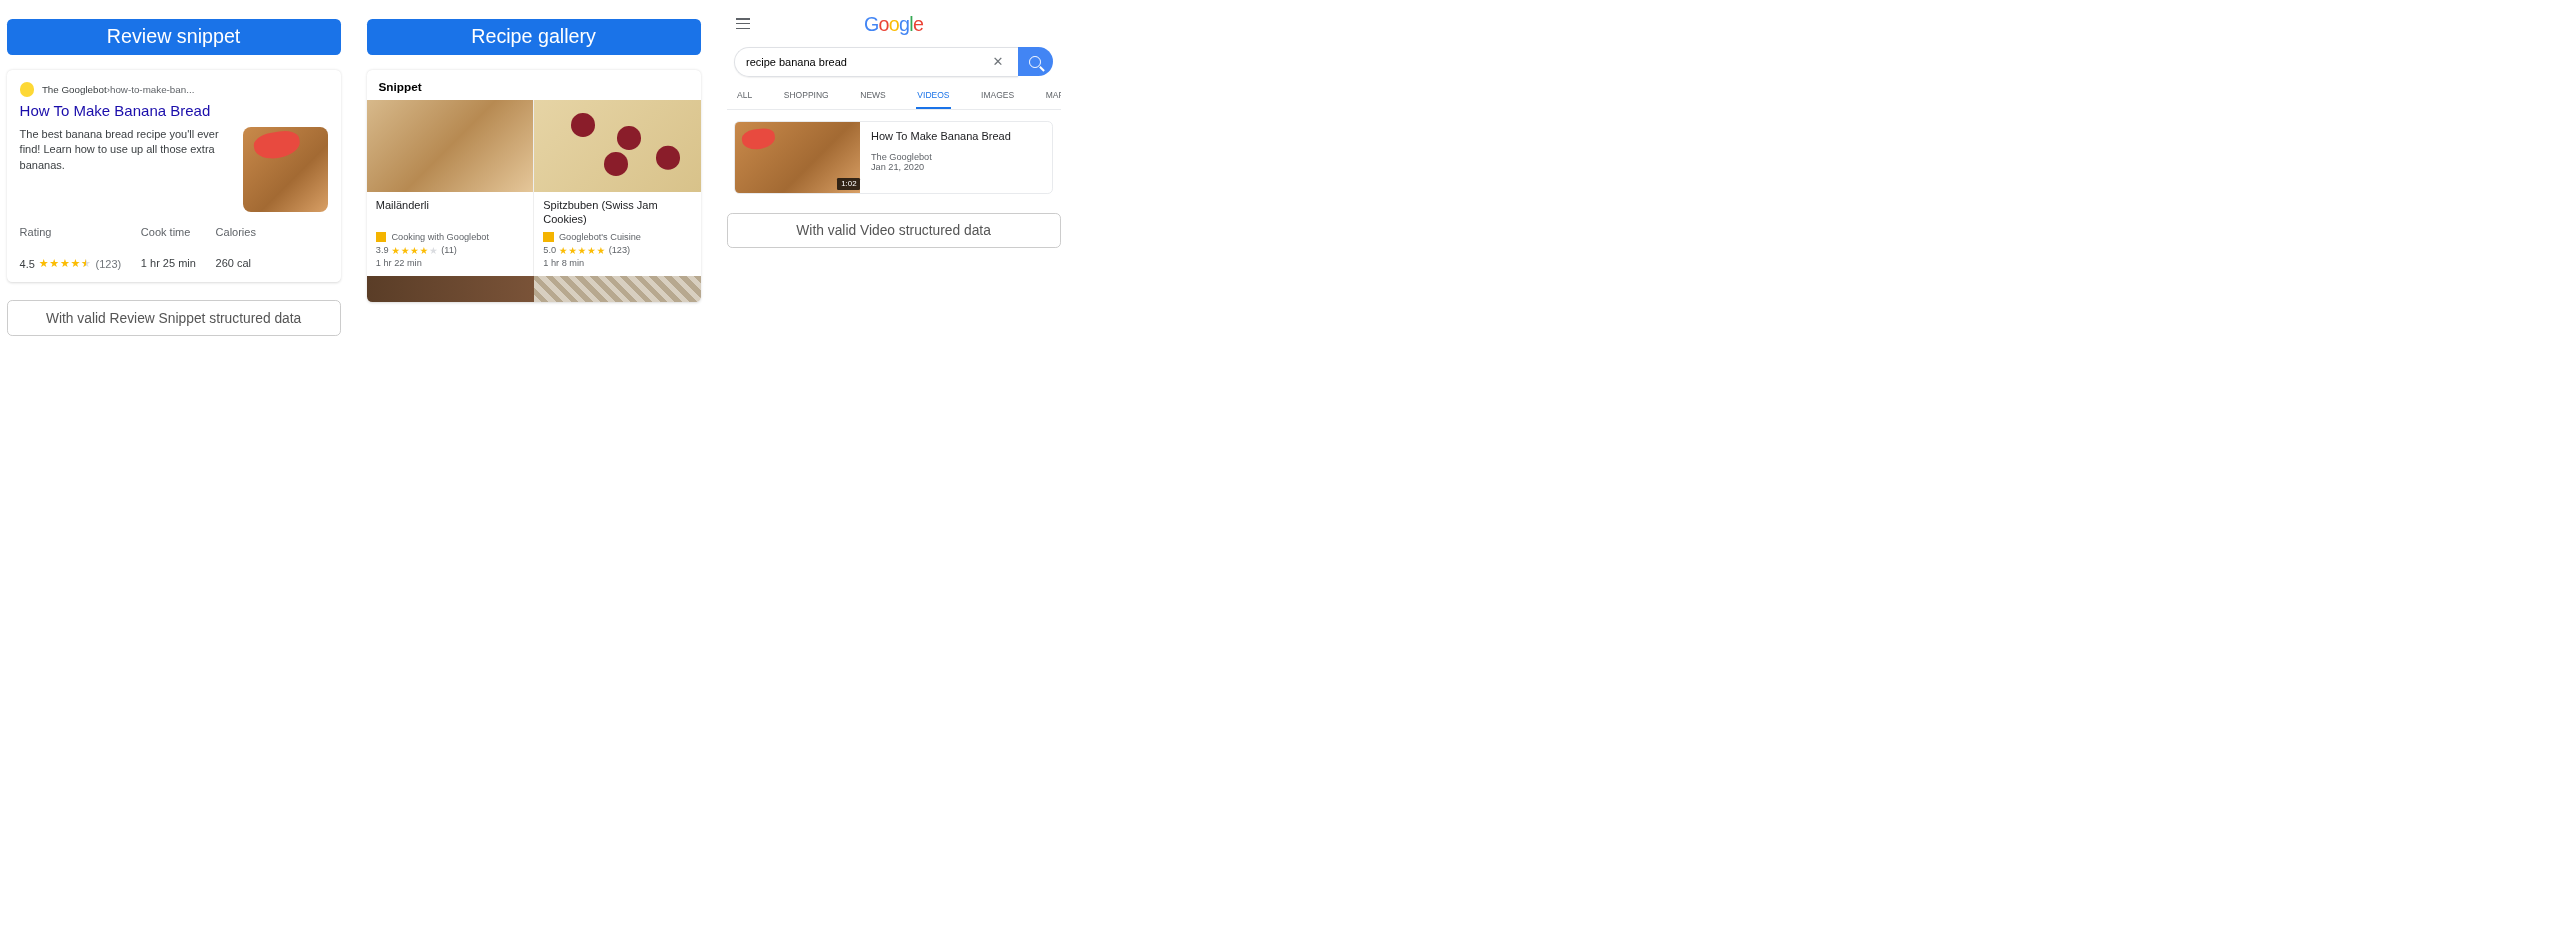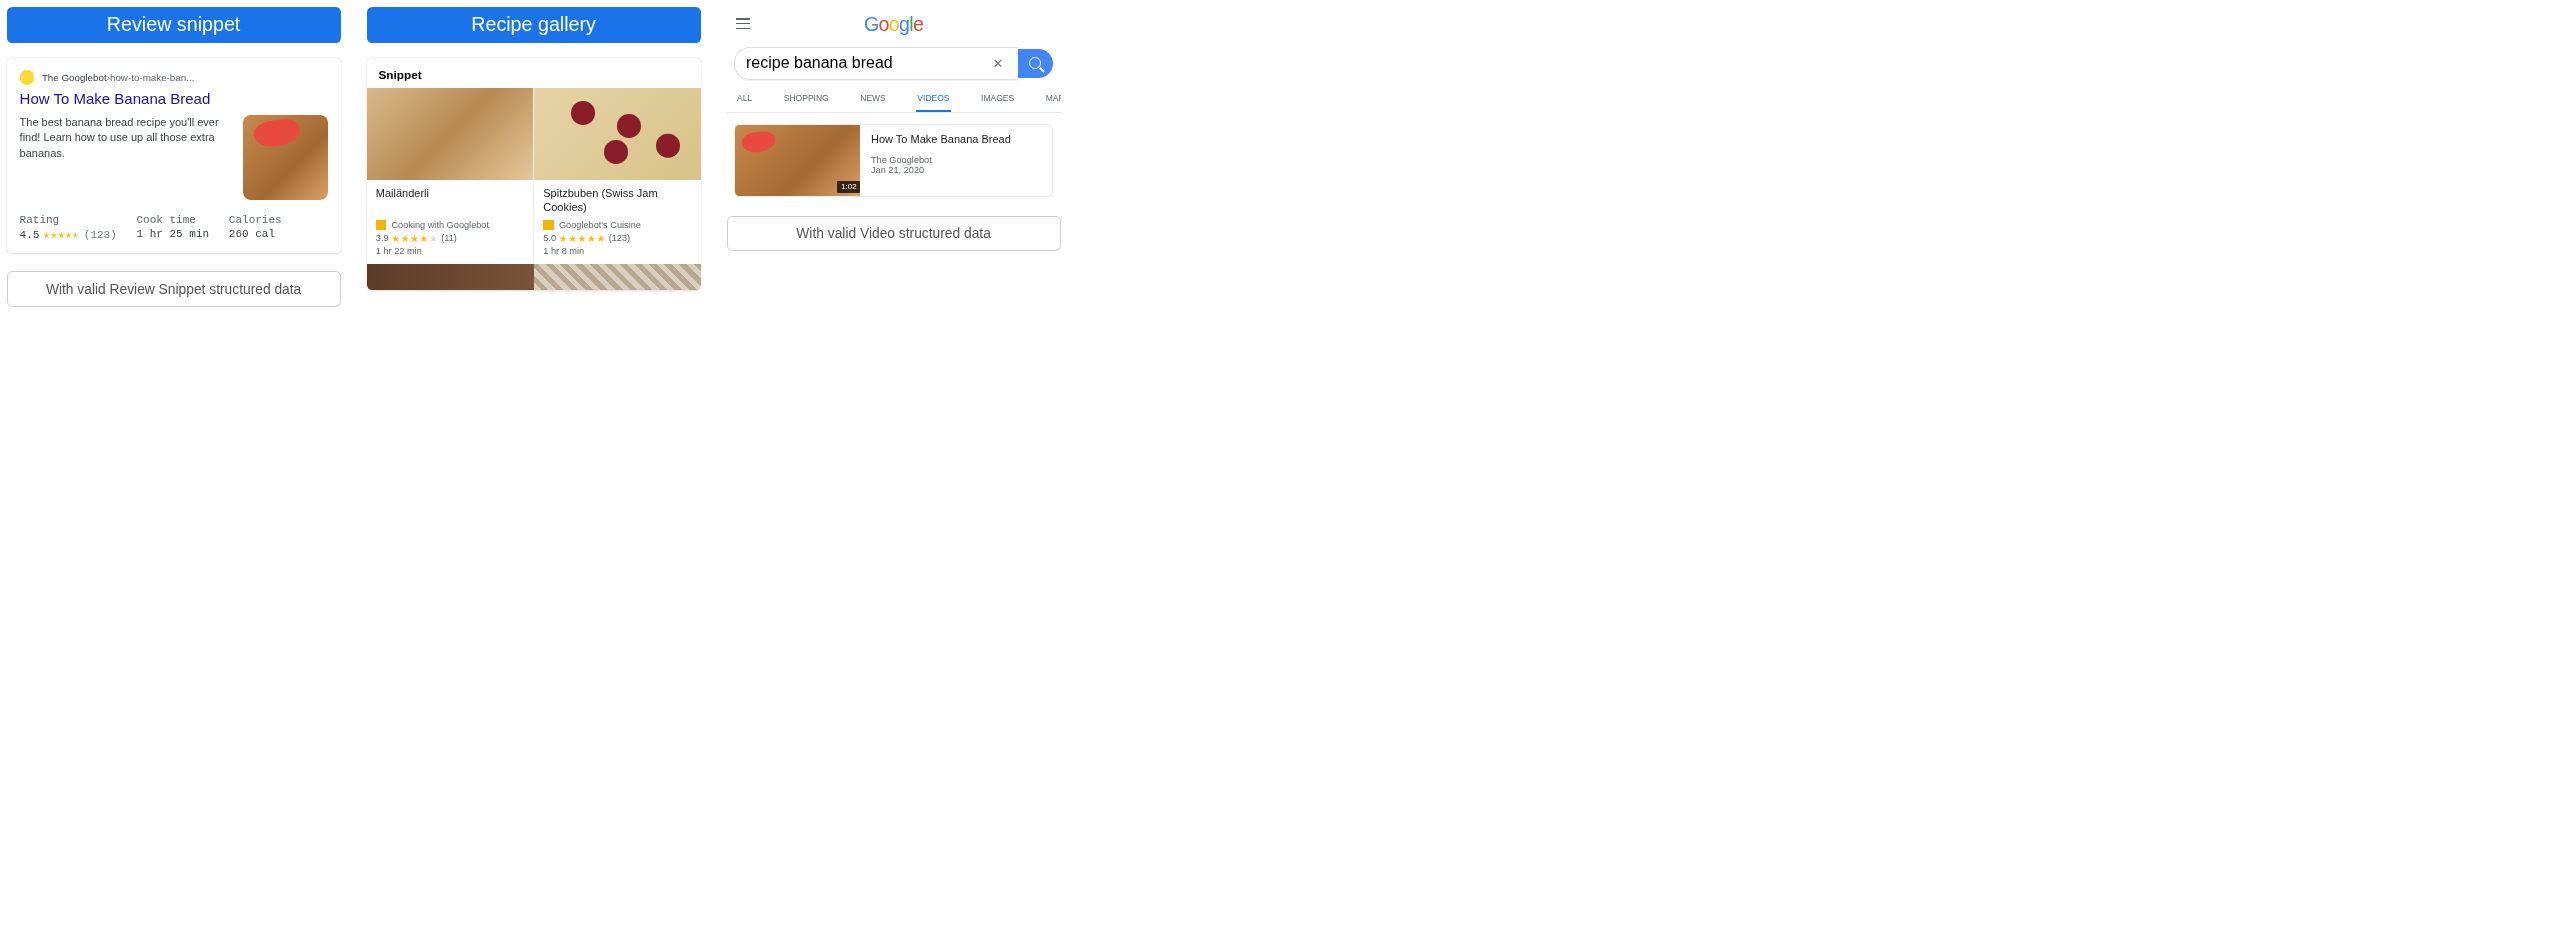--- a/index.html
+++ b/index.html
@@ -23,20 +23,21 @@
   }
   .header-pill {
     background: #1a73e8;
     color: #fff;
     font-size: 19.7px;
     font-weight: 400;
     text-align: center;
     padding: 6.6px 0;
     border-radius: 5.2px;
     margin-bottom: 15.7px;
+    margin-top: 12px;
   }
   .card {
     background: #fff;
     border-radius: 5.2px;
     box-shadow: 0 0.7px 2.6px rgba(0,0,0,0.15);
     padding: 11.8px 13px;
     position: relative;
   }
   .footer-pill {
     border: 0.7px solid #ccc;
@@ -97,21 +98,21 @@
     width:46px; height:26px;
     background:#e84a3f;
     border-radius:40% 40% 50% 50%;
     transform:rotate(-10deg);
   }
   .metrics {
     display: flex;
     gap: 19.7px;
     color: #5f6368;
   }
-  .metric { display:flex; flex-direction:column; gap:2px;font-family:Liberation Mono, monospace; }
+  .metric { display:flex; flex-direction:column; gap:19px; }
   .metric-label { font-size:11px; }
   .metric-value { font-size:11px; color:#3c4043; display:flex; align-items:center; gap:3.9px; }
   .stars { color:#fbbc04; letter-spacing:0.7px; font-size:11px; }
   .star-half { position:relative; display:inline-block; color:#dadce0; }
   .star-half::before { content:"★"; position:absolute; left:0; width:50%; overflow:hidden; color:#fbbc04; }
   .faded { color:#70757a; }
 
   
   .card.gallery { padding:0; overflow:hidden; }
   .gallery-title { font-weight:700; font-size:11.8px; padding:9.2px 11.8px 6.6px; }
@@ -166,21 +167,21 @@
     border:0.7px solid #dfe1e5;
     border-right:none;
     border-radius:15.7px 0 0 15.7px;
     padding:6.6px 10.5px;
     display:flex;
     align-items:center;
     justify-content:space-between;
     box-shadow:0 0.7px 1.3px rgba(0,0,0,0.08);
   }
   .searchbox input {
-    border:none; outline:none; font-size:16px; flex:1; background:transparent;
+    border:none; outline:none; font-size:11px; flex:1; background:transparent;
   }
   .clear-x { color:#70757a; font-size:13px; padding:0 3.9px; cursor:pointer; }
   .searchbtn {
     background:#4285F4;
     width:35px; height:29px;
     border-radius:0 15.7px 15.7px 0;
     display:flex; align-items:center; justify-content:center;
     cursor:pointer;
   }
   .mag {

